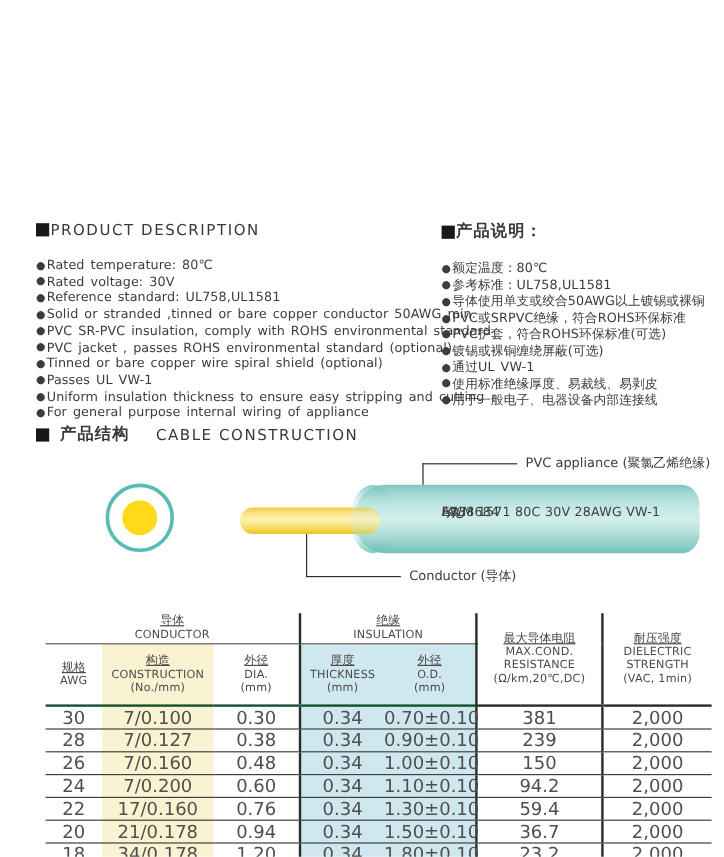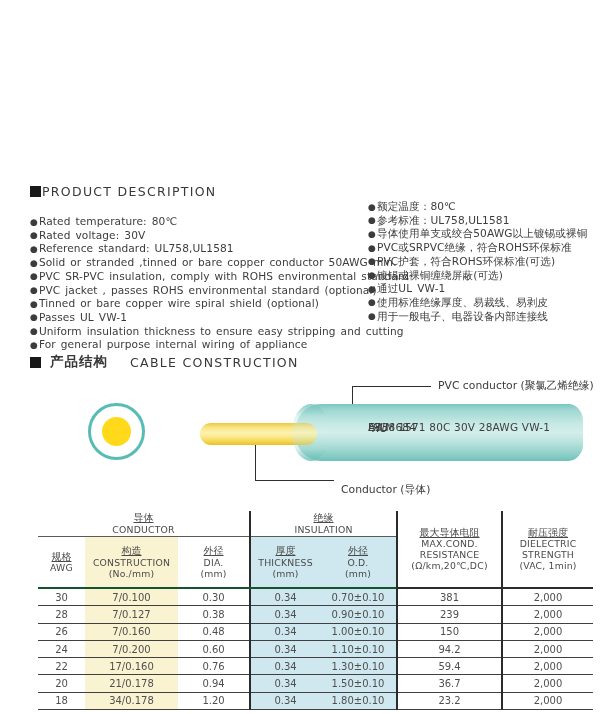--- a/index.html
+++ b/index.html
@@ -47,33 +47,33 @@
   .lead{background:#2e2e2e;}
   .lead.pvc-v{left:352px;top:16px;width:1px;height:45px;}
   .lead.pvc-h{left:352px;top:16px;width:79px;height:1px;}
   .dot{width:6px;height:6px;border-radius:50%;background:#1d1d1d;}
   .dot.pvc{left:349px;top:58px;}
   .dot.cond{left:252px;top:57px;}
   .lead.cond-v{left:255px;top:60px;width:1px;height:50px;}
   .lead.cond-h{left:255px;top:110px;width:79px;height:1px;}
   .lbl{font-size:10.8px;color:#3c3c3c;white-space:nowrap;}
   .lbl.pvc{left:438px;top:9px;}
-  .lbl.cond{left:341px;top:113px;}
+  .lbl.cond{left:341px;top:103px;}
 
   
   table.spec-table{position:absolute;left:38px;top:511px;width:555px;border-collapse:collapse;
     table-layout:fixed;color:#4a4a4a;}
   .spec-table th,.spec-table td{padding:0;text-align:center;font-weight:normal;vertical-align:middle;}
   .spec-table tr.group th{height:25px;}
   .spec-table tr.sub th{height:50px;border-bottom:2px solid #14532d;}
   .spec-table th.multi{border-bottom:2px solid #2b2b2b;}
   .spec-table th.underlined{border-bottom:1px solid #5a5a5a;}
   .spec-table .h-cn{font-size:10px;line-height:11.5px;text-decoration:underline;}
   .spec-table .h-en{font-size:9.3px;line-height:11px;letter-spacing:0.2px;}
-  .spec-table tbody td{height:16.3px;border-bottom:1.5px solid #404040;font-size:10px;color:#4f4f4f;}
+  .spec-table tbody td{height:16.3px;border-bottom:1.5px solid #404040;font-size:15px;color:#4f4f4f;}
   .hl-construction{background:var(--hl-construction);margin-left:13px;}
   .hl-insulation{background:var(--hl-insulation);}
   .vline{border-left:2px solid #2b2b2b;}
 </style>
 </head>
 <body style="--hl-construction: #faf3d1; --hl-insulation: #cfe8ef; --jacket: #7cc8c1; --conductor: #ffd91a;">
 
 <div class="page">
 
   <div class="desc-row">
@@ -90,20 +90,24 @@
           <li class="bullet-item">PVC SR-PVC insulation, comply with ROHS environmental standard</li>
           <li class="bullet-item">PVC jacket , passes ROHS environmental standard (optional)</li>
           <li class="bullet-item">Tinned or bare copper wire spiral shield (optional)</li>
           <li class="bullet-item">Passes UL VW-1</li>
           <li class="bullet-item">Uniform insulation thickness to ensure easy stripping and cutting</li>
           <li class="bullet-item">For general purpose internal wiring of appliance</li>
         </ul>
     </section>
 
     <section class="desc-col cn">
+      <header class="sec-header">
+        <span class="sq"></span>
+        <span class="sec-title cn">产品说明：</span>
+      </header>
       <ul class="bullets">
           <li class="bullet-item">额定温度：80℃</li>
           <li class="bullet-item">参考标准：UL758,UL1581</li>
           <li class="bullet-item">导体使用单支或绞合50AWG以上镀锡或裸铜</li>
           <li class="bullet-item">PVC或SRPVC绝缘，符合ROHS环保标准</li>
           <li class="bullet-item">PVC护套，符合ROHS环保标准(可选)</li>
           <li class="bullet-item">镀锡或裸铜缠绕屏蔽(可选)</li>
           <li class="bullet-item">通过UL VW-1</li>
           <li class="bullet-item">使用标准绝缘厚度、易裁线、易剥皮</li>
           <li class="bullet-item">用于一般电子、电器设备内部连接线</li>
@@ -128,21 +132,21 @@
 
     <div class="cable-print">
       <span>E338684</span>
         <span class="ul-mark">ЯU</span>
         <span>AWM 1571 80C 30V 28AWG VW-1</span>
     </div>
 
     <div class="lead pvc-h"></div>
     <div class="lead pvc-v"></div>
     <div class="dot pvc"></div>
-    <div class="lbl pvc">PVC conductor (聚氯乙烯绝缘)</div>
+    <div class="lbl pvc">PVC appliance (聚氯乙烯绝缘)</div>
 
     <div class="dot cond"></div>
     <div class="lead cond-v"></div>
     <div class="lead cond-h"></div>
     <div class="lbl cond">Conductor (导体)</div>
   </div>
 
   <table class="spec-table">
     <colgroup>
       <col style="width:47px">

